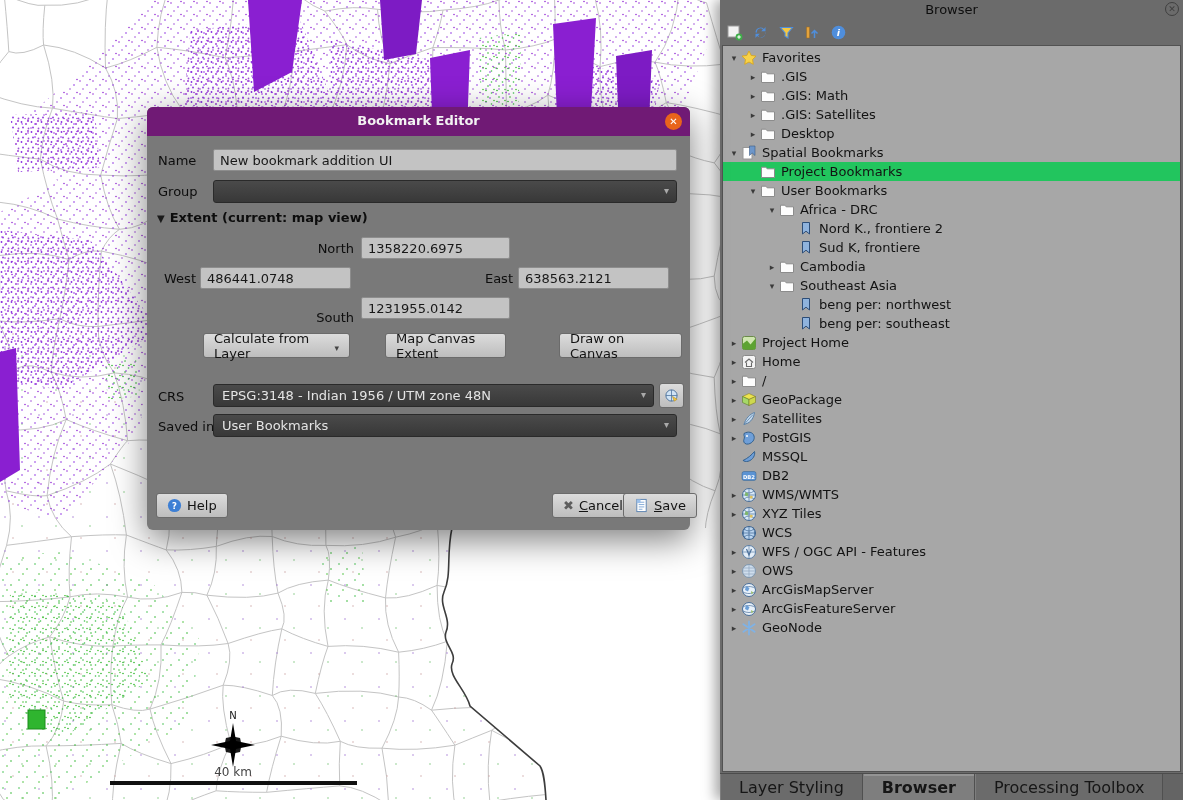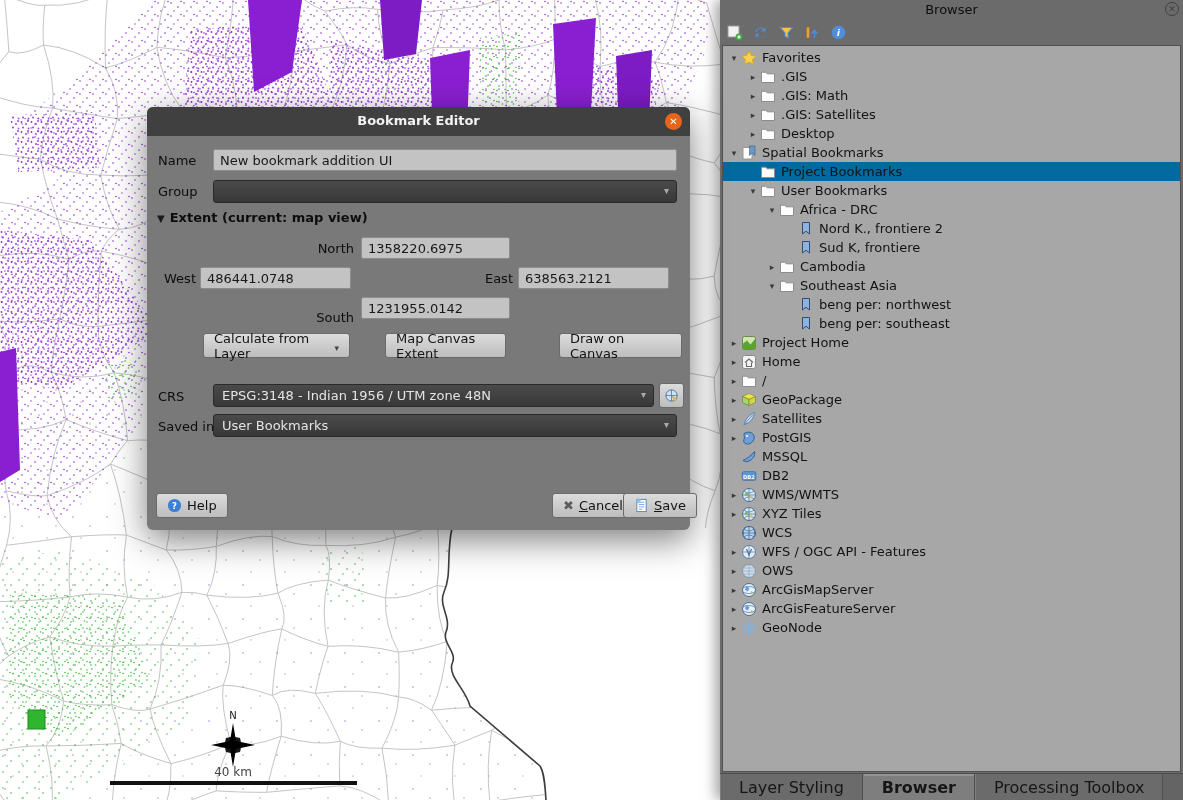--- a/index.html
+++ b/index.html
@@ -17,37 +17,37 @@
   .panel-title{position:absolute;left:0;right:0;top:2px;text-align:center;font-size:13px;color:#0e0e0e;}
   .panel-close{position:absolute;right:4px;top:2px;width:14px;height:14px;border:1px solid #3f3f3f;
     border-radius:50%;color:#3f3f3f;font-size:9px;line-height:12px;text-align:center;cursor:pointer;}
   .panel-toolbar{position:absolute;left:6px;top:21px;height:22px;display:flex;gap:9px;align-items:center;}
   .tb-icon{width:17px;height:17px;display:inline-block;cursor:pointer;}
   .tb-icon svg{width:17px;height:17px;}
 
   .tree{position:absolute;left:2px;right:2px;top:45px;bottom:28px;background:#a7a7a7;
     border:1px solid #525252;overflow:hidden;padding-top:2px;}
   .tree-row{display:flex;align-items:center;height:19px;font-size:13px;color:#131313;white-space:nowrap;cursor:default;}
-  .tree-row.selected{background:#0369a1;}
+  .tree-row.selected{background:#22c55e;}
   .arrow{width:14px;flex:0 0 14px;font-size:9px;color:#3a3a3a;text-align:center;}
   .tree-icon{width:16px;height:16px;flex:0 0 16px;margin-right:5px;}
   .tree-icon svg{width:16px;height:16px;display:block;}
   .tree-label{padding-right:6px;}
 
   
   #dock-tabs{position:absolute;left:720px;right:0;bottom:0;height:27px;background:#646464;
     border-top:1px solid #4c4c4c;display:flex;align-items:stretch;}
   .dock-tab{padding:4px 18px 0 18px;font-size:16px;color:#161616;border-right:1px solid #505050;
     border-left:1px solid #7e7e7e;background:#6b6b6b;cursor:pointer;}
   .dock-tab.active{background:#7e7e7e;font-weight:bold;box-shadow:inset 0 2px 0 #949494;}
 
   
   #dialog{position:absolute;left:147px;top:107px;width:543px;height:423px;background:#797979;
     border-radius:6px;box-shadow:0 10px 34px rgba(0,0,0,.5);}
-  .dlg-titlebar{position:absolute;left:0;top:0;right:0;height:29px;background:#404040;
+  .dlg-titlebar{position:absolute;left:0;top:0;right:0;height:29px;background:#701a75;
     border-radius:6px 6px 0 0;}
   .dlg-title{position:absolute;left:0;right:0;top:6px;text-align:center;color:#f2f2f2;
     font-size:13px;font-weight:bold;}
   .dlg-close{position:absolute;right:8px;top:6px;width:17px;height:17px;background:#e8641b;
     border-radius:50%;color:#fff;font-size:10px;line-height:17px;text-align:center;cursor:pointer;}
   .dlg-label{position:absolute;font-size:13px;color:#0d0d0d;}
   .lbl-r{text-align:right;}
   .field-light{position:absolute;height:22px;background:#c3c3c3;border:1px solid #8d8d8d;
     border-radius:2px;font-size:13px;color:#181818;padding:2px 6px;font-family:inherit;}
   .combo-dark{position:absolute;height:23px;background:linear-gradient(#4a4a4a,#383838);

